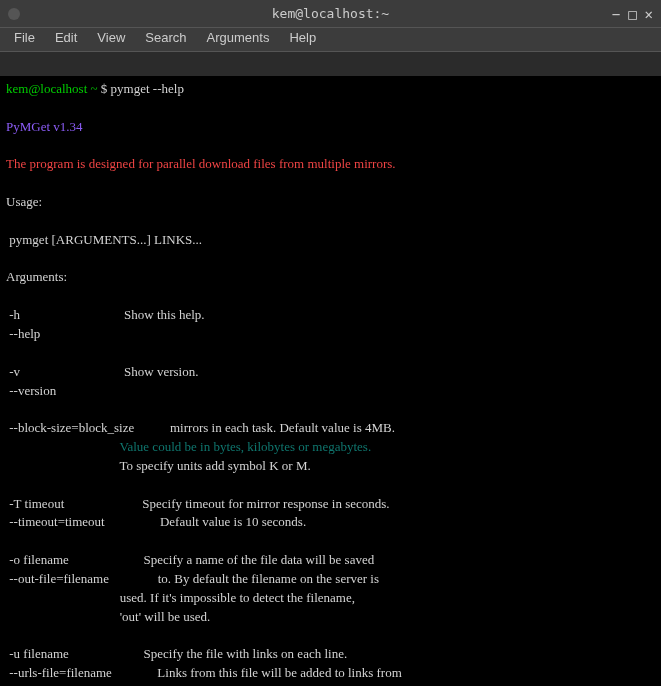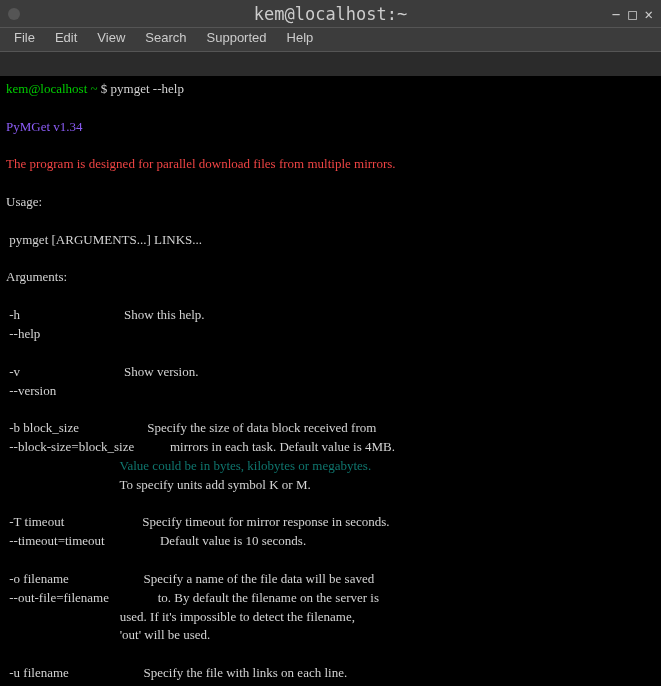--- a/index.html
+++ b/index.html
@@ -30,21 +30,21 @@
     .window-dot {
       width: 12px;
       height: 12px;
       border-radius: 50%;
       background: #555;
       display: inline-block;
     }
 
     .title-bar-center {
       color: #ccc;
-      font-size: 17px;
+      font-size: 13px;
       font-family: monospace;
       position: absolute;
       left: 50%;
       transform: translateX(-50%);
     }
 
     .title-bar-right {
       display: flex;
       align-items: center;
       gap: 8px;
@@ -98,21 +98,21 @@
     <span>□</span>
     <span>✕</span>
   </div>
 </div>
 
 <div class="menu-bar">
   <span class="menu-item">File</span>
   <span class="menu-item">Edit</span>
   <span class="menu-item">View</span>
   <span class="menu-item">Search</span>
-  <span class="menu-item">Supported</span>
+  <span class="menu-item">Arguments</span>
   <span class="menu-item">Help</span>
 </div>
 
 <div class="terminal-body" id="terminal-content"><span style="color:#00cc00;">kem@localhost</span><span style="color:#d3d3d3;"> </span><span style="color:#00cc00;">~</span><span style="color:#d3d3d3;"> $</span><span style="color:#d3d3d3;"> pymget --help
 </span><span style="color:#d3d3d3;">
 </span><span style="color:#8b5cf6;">PyMGet v1.34
 </span><span style="color:#d3d3d3;">
 </span><span style="color:#ef4444;">The program is designed for parallel download files from multiple mirrors.
 </span><span style="color:#d3d3d3;">
 </span><span style="color:#d3d3d3;">Usage:
@@ -120,21 +120,20 @@
 </span><span style="color:#d3d3d3;"> pymget [ARGUMENTS...] LINKS...
 </span><span style="color:#d3d3d3;">
 </span><span style="color:#d3d3d3;">Arguments:
 </span><span style="color:#d3d3d3;">
 </span><span style="color:#d3d3d3;"> -h                                Show this help.
 </span><span style="color:#d3d3d3;"> --help
 </span><span style="color:#d3d3d3;">
 </span><span style="color:#d3d3d3;"> -v                                Show version.
 </span><span style="color:#d3d3d3;"> --version
 </span><span style="color:#d3d3d3;">
-</span><span style="color:#d3d3d3;"> -b block_size                     Specify the size of data block received from
 </span><span style="color:#d3d3d3;"> --block-size=block_size           mirrors in each task. Default value is 4MB.
 </span><span style="color:#0f766e;">                                   Value could be in bytes, kilobytes or megabytes.
 </span><span style="color:#d3d3d3;">                                   To specify units add symbol K or M.
 </span><span style="color:#d3d3d3;">
 </span><span style="color:#d3d3d3;"> -T timeout                        Specify timeout for mirror response in seconds.
 </span><span style="color:#d3d3d3;"> --timeout=timeout                 Default value is 10 seconds.
 </span><span style="color:#d3d3d3;">
 </span><span style="color:#d3d3d3;"> -o filename                       Specify a name of the file data will be saved
 </span><span style="color:#d3d3d3;"> --out-file=filename               to. By default the filename on the server is
 </span><span style="color:#d3d3d3;">                                   used. If it's impossible to detect the filename,

